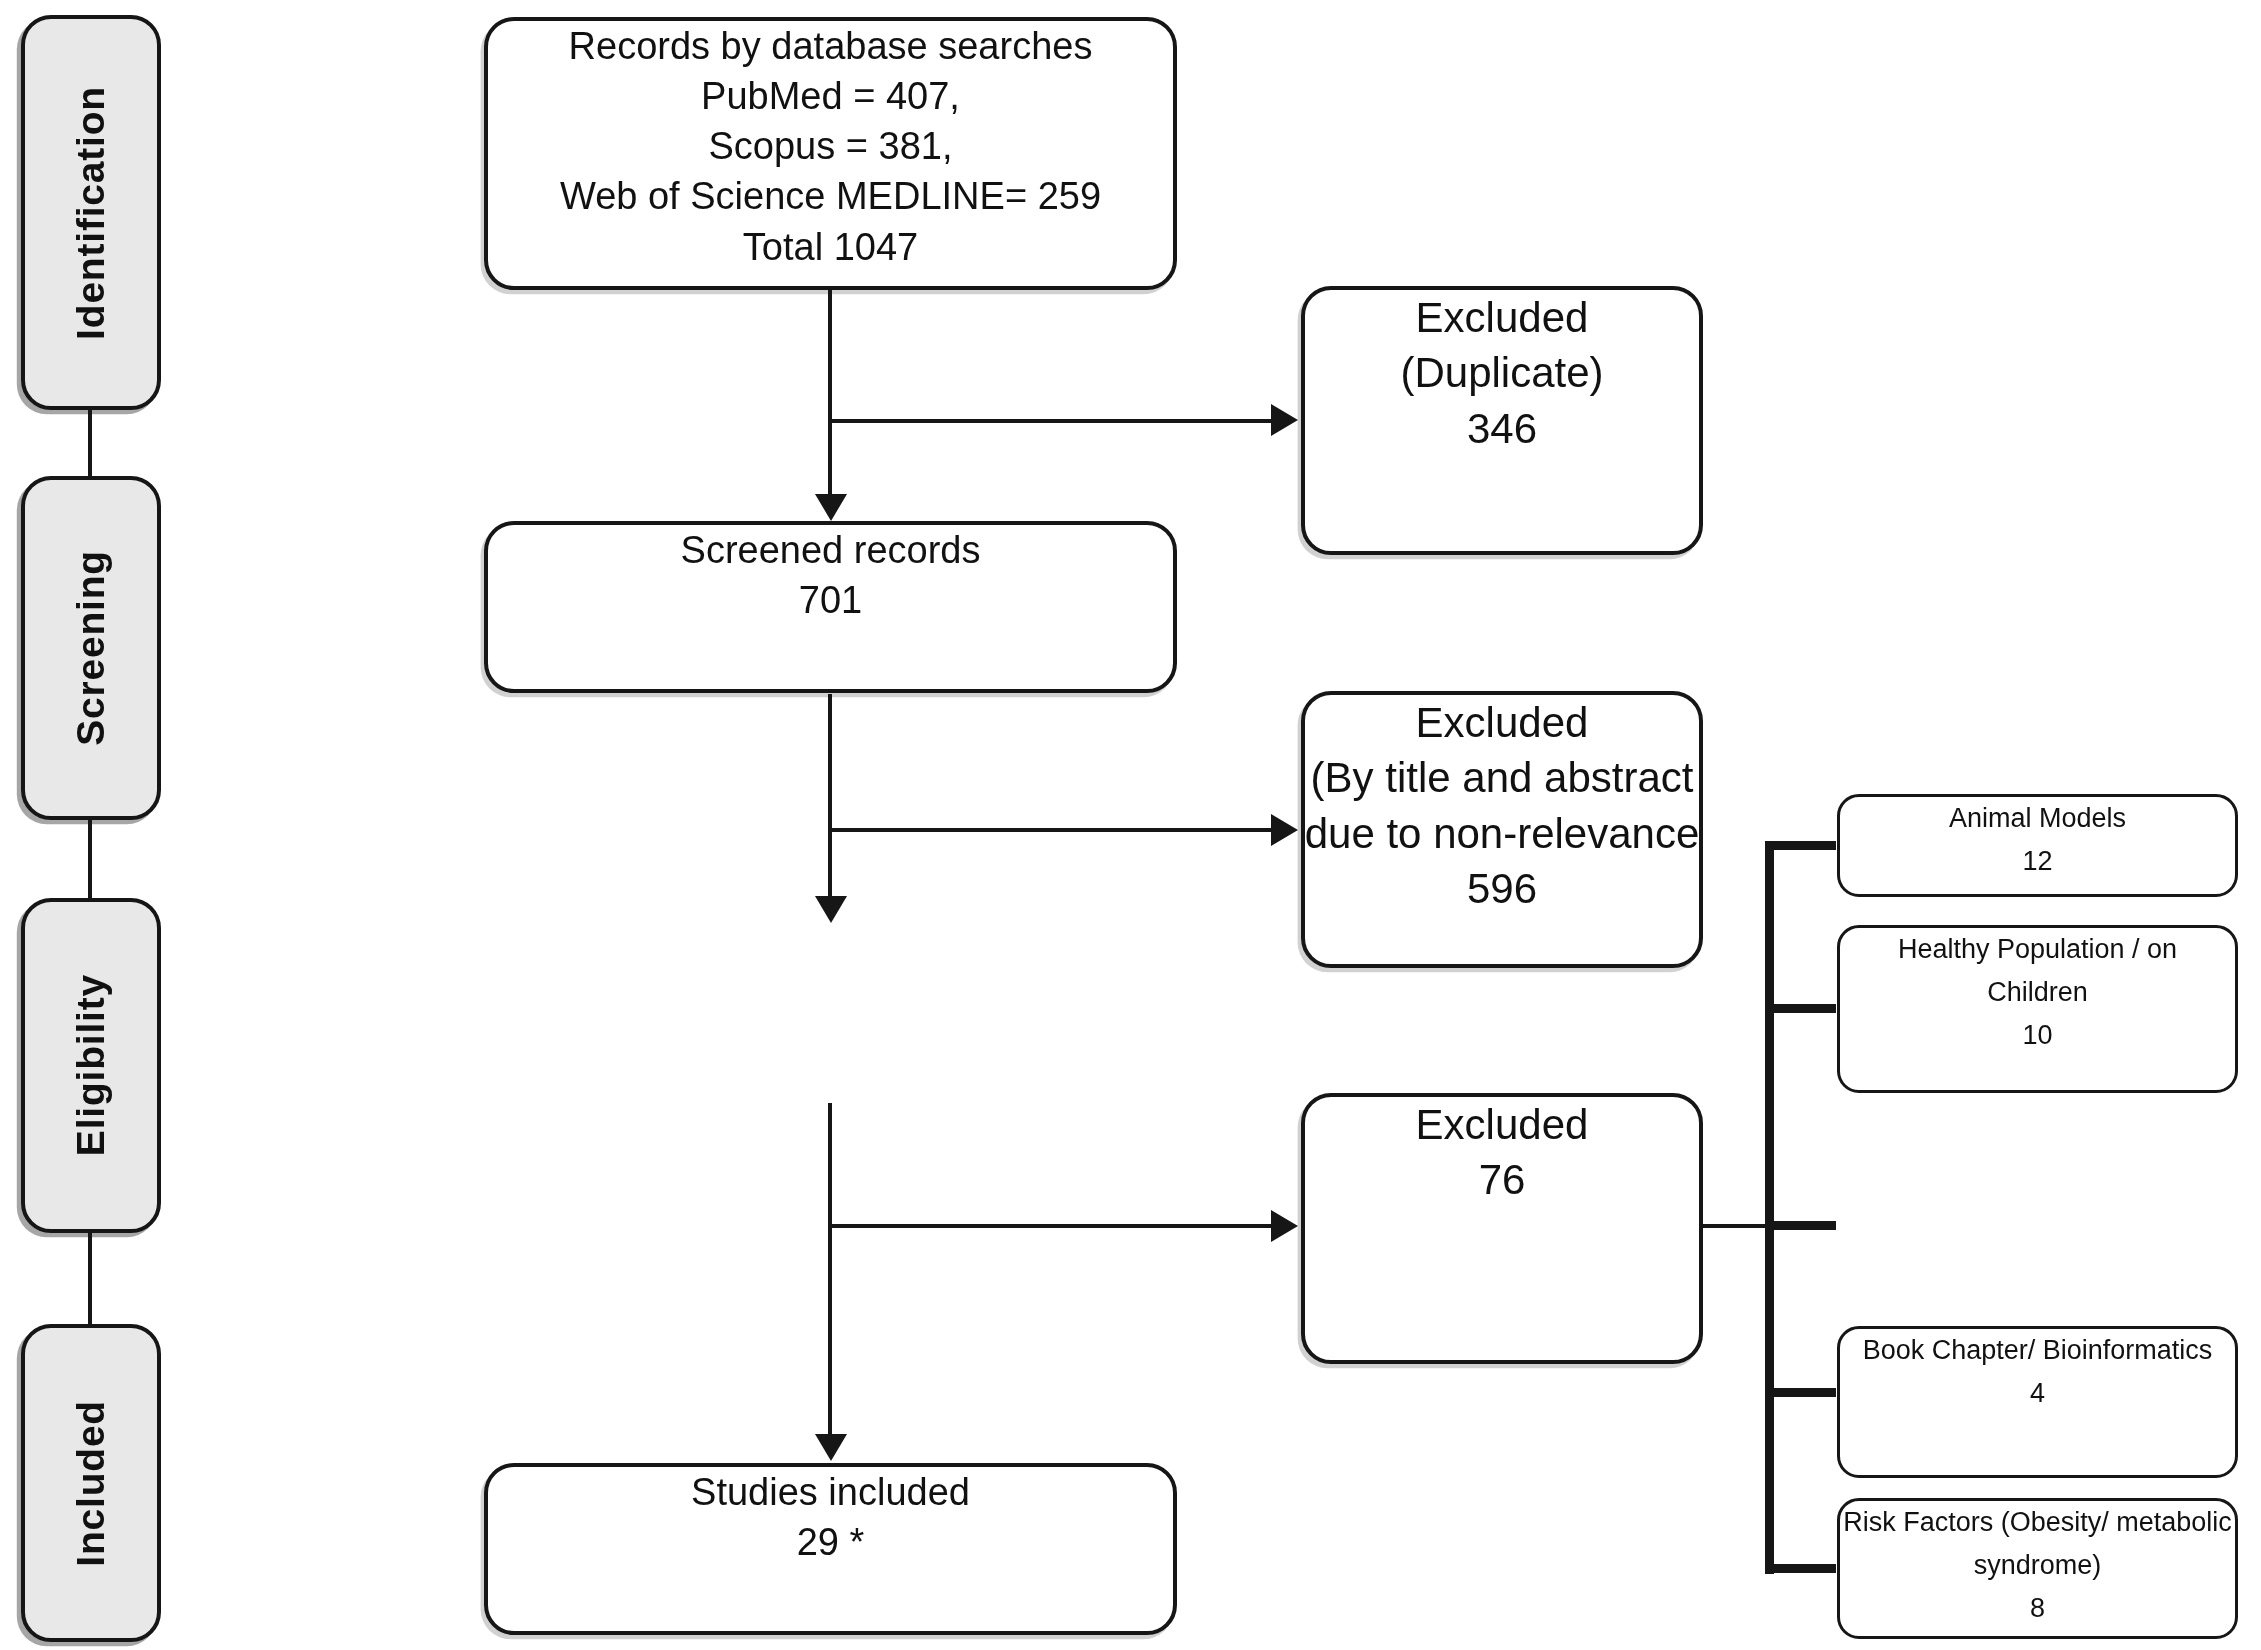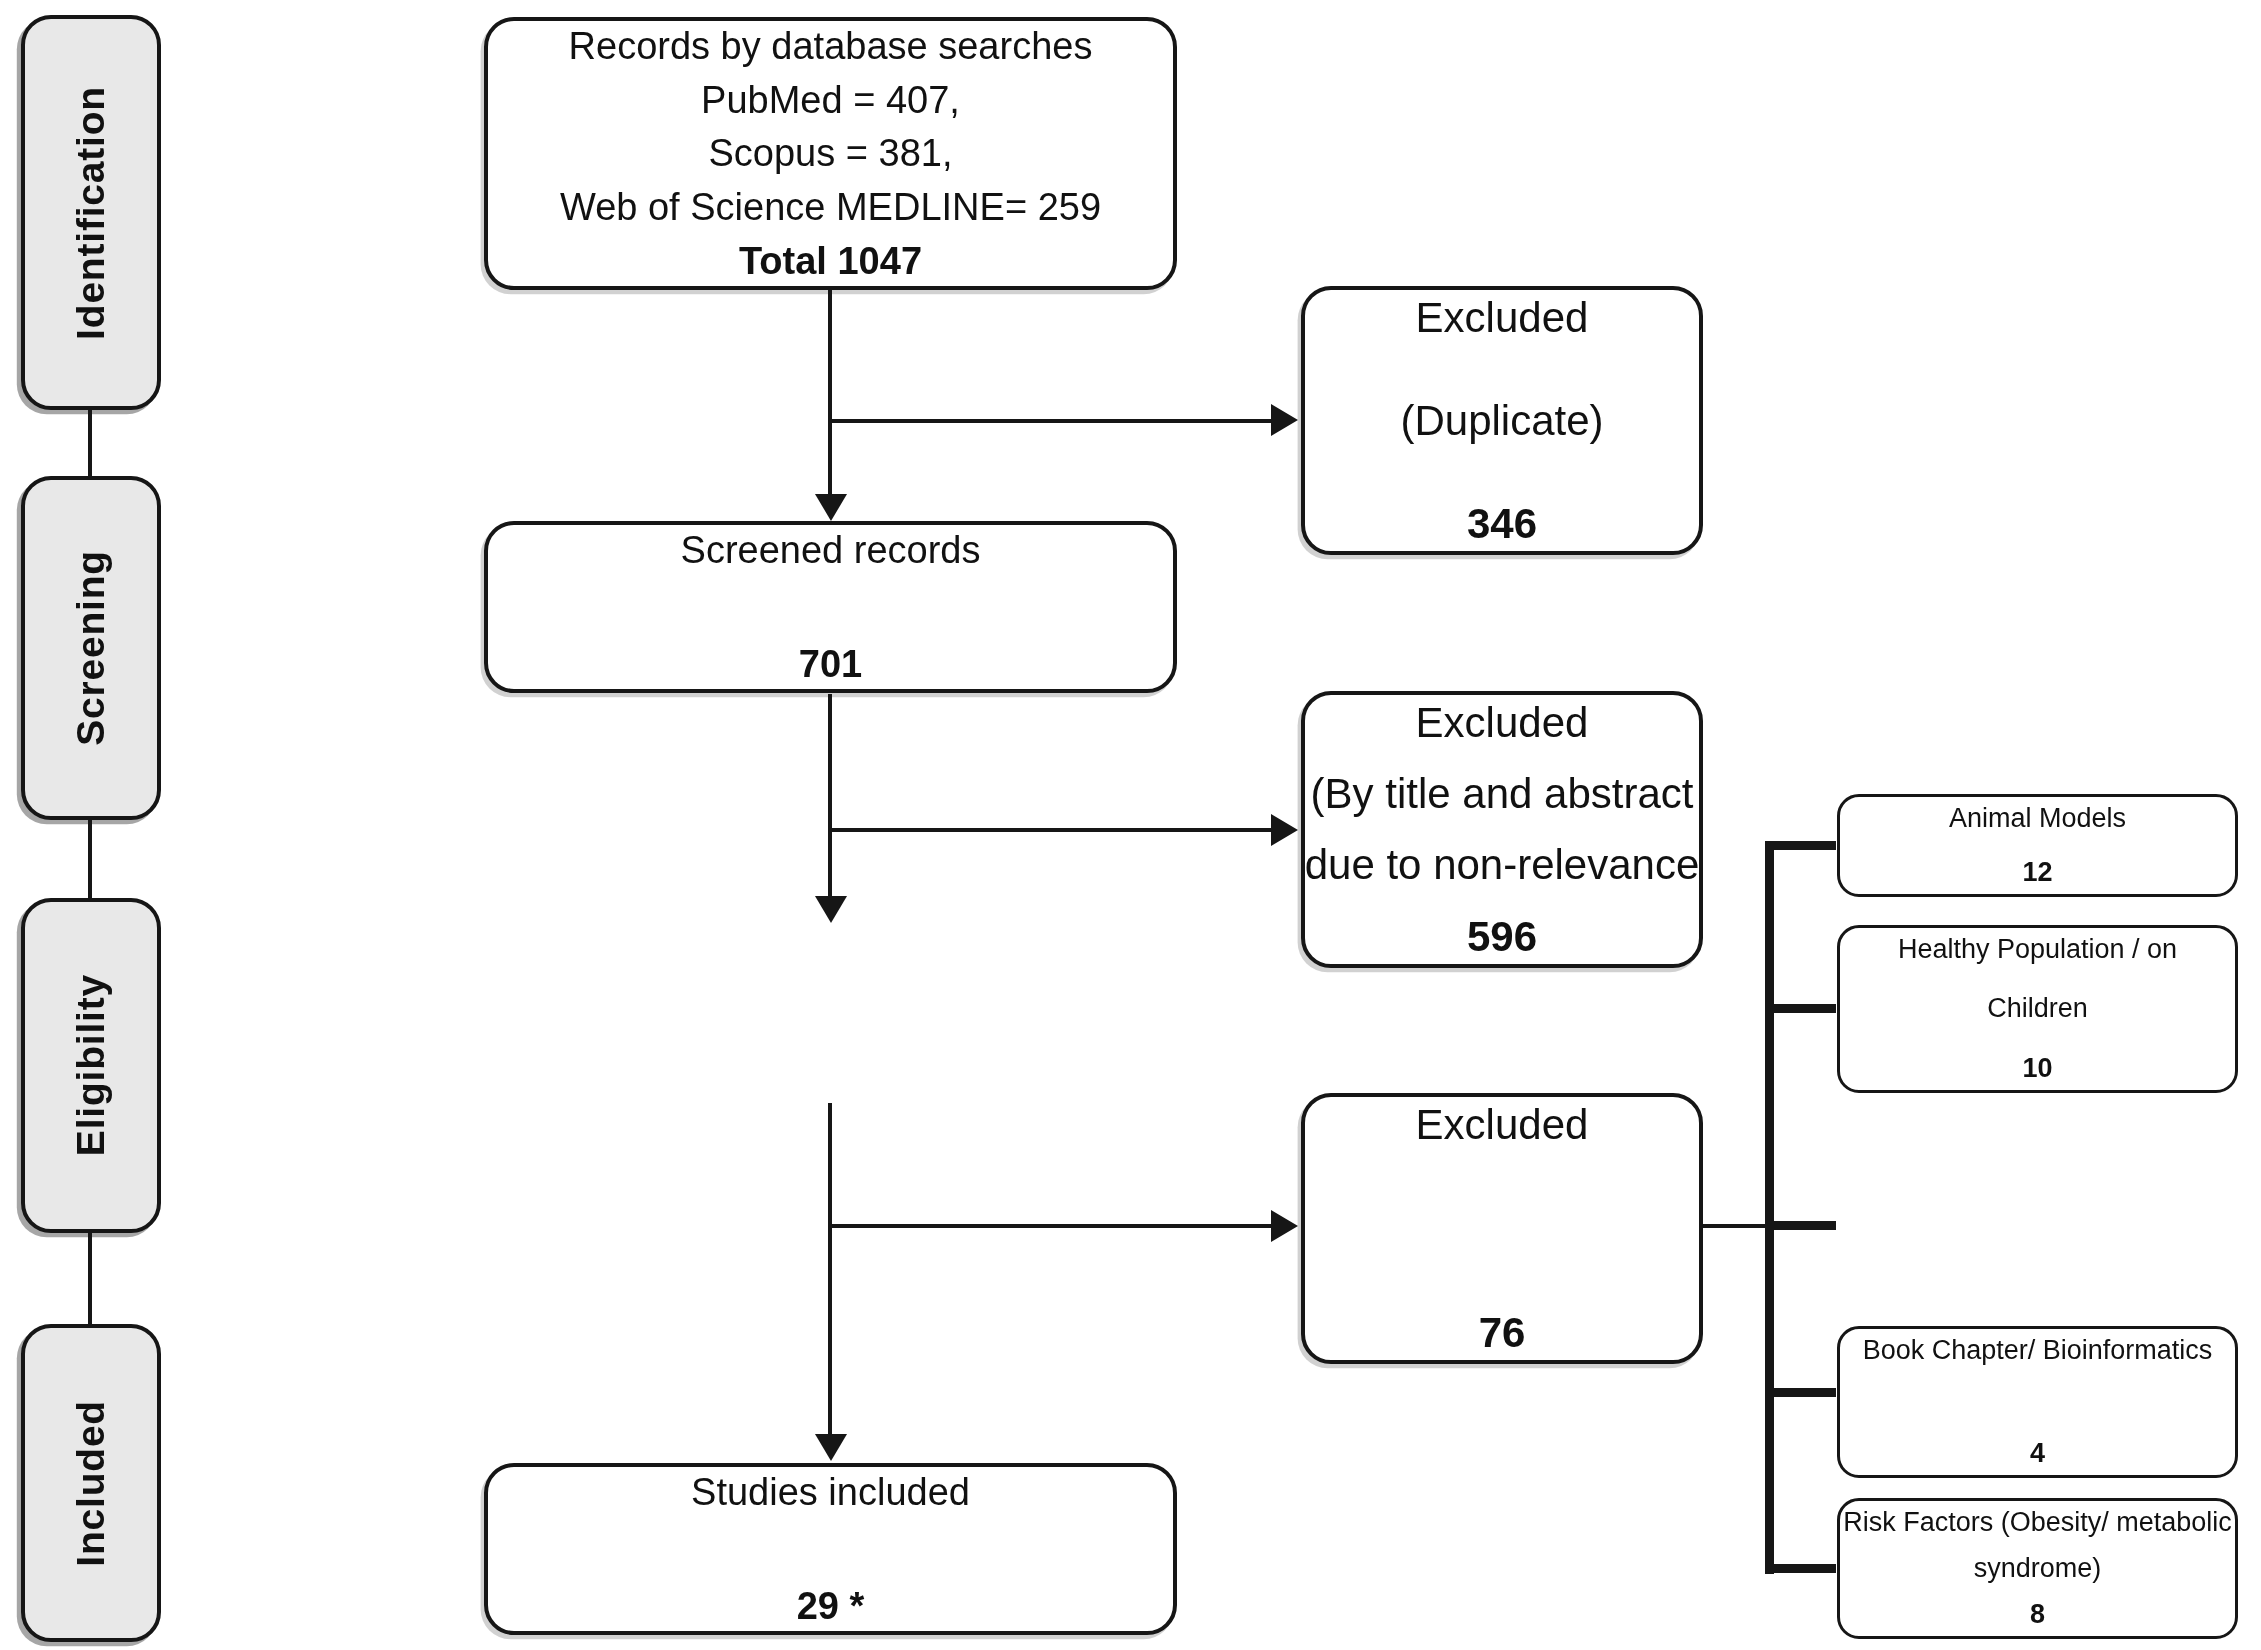--- a/index.html
+++ b/index.html
@@ -12,28 +12,28 @@
     overflow:hidden;
   }
   .abs{position:absolute;}
   
   .box{
     box-sizing:border-box;
     border:4.2px solid #161616;
     border-radius:30px;
     background:#ffffff;
     display:flex;flex-direction:column;
-    justify-content:space-between;align-items:center;
+    justify-content:flex-start;align-items:center;
     text-align:center;
     box-shadow:-3.4px 4.2px 0 rgba(0,0,0,0.18);
   }
   .main-box{font-size:38px;line-height:1.32;}
   .mid-box{font-size:42px;line-height:1.32;}
   .right-box{font-size:27px;line-height:1.6;border-radius:22px;border-width:3.4px;box-shadow:none;}
-  .b{font-weight:bold;}
+  .b{font-weight:normal;}
   .nowrap{white-space:nowrap;}
   
   .sbox{
     box-sizing:border-box;
     border:4.2px solid #161616;
     border-radius:30px;
     background:#e8e8e8;
     display:flex;justify-content:center;align-items:center;
     box-shadow:-4.2px 4.2px 0 rgba(0,0,0,0.35);
   }

